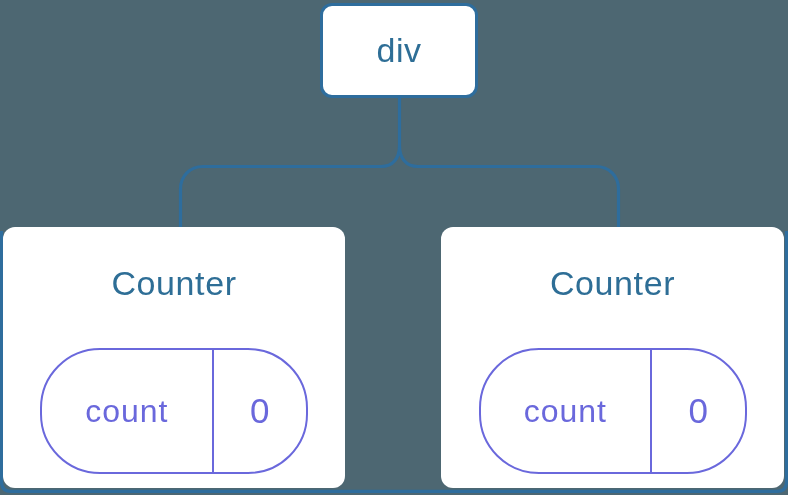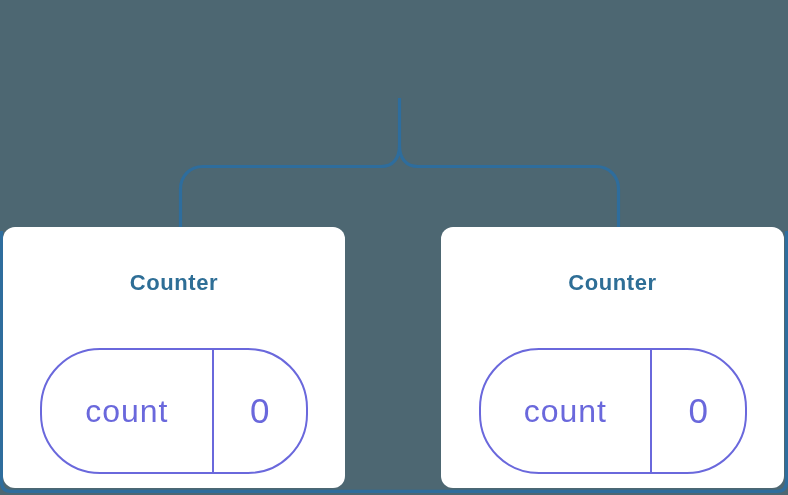--- a/index.html
+++ b/index.html
@@ -61,22 +61,22 @@
     display: flex;
     flex-direction: column;
     align-items: center;
   }
   .component-card.left  { left: 3px;   width: 342px; }
   .component-card.right { left: 441px; width: 343px; }
 
   .component-title {
     margin-top: 38px;
     line-height: 36px;
-    font-size: 22px;
-    font-weight: 700;
+    font-size: 34px;
+    font-weight: 400;
     letter-spacing: 0.6px;
     color: var(--text-blue, #2E6E96);
     text-align: center;
   }
 
   .state-pill {
     margin-top: 47px;
     width: 268px;
     height: 126px;
     border: 2px solid var(--state-purple, #6A68DC);
@@ -113,20 +113,23 @@
 
     <path d="M 399.5 98 L 399.5 146"></path>
 
     <path d="M 399.5 146 C 399.5 158 393 166.5 381 166.5 L 203 166.5 C 190 166.5 180.5 176 180.5 189 L 180.5 228"></path>
 
     <path d="M 399.5 146 C 399.5 158 406 166.5 418 166.5 L 596 166.5 C 609 166.5 618.5 176 618.5 189 L 618.5 228"></path>
 
     <path d="M 1.5 231 L 1.5 482 C 1.5 488 4.5 491.4 11 491.4 L 777 491.4 C 783.5 491.4 786.5 488 786.5 482 L 786.5 231"></path>
   </svg>
 
+  <div class="root-node">
+    <span>div</span>
+  </div>
 
   <div class="component-card left">
     <div class="component-title">Counter</div>
     <div class="state-pill">
       <div class="state-key">count</div>
       <div class="state-value">0</div>
     </div>
   </div>
 
   <div class="component-card right">

